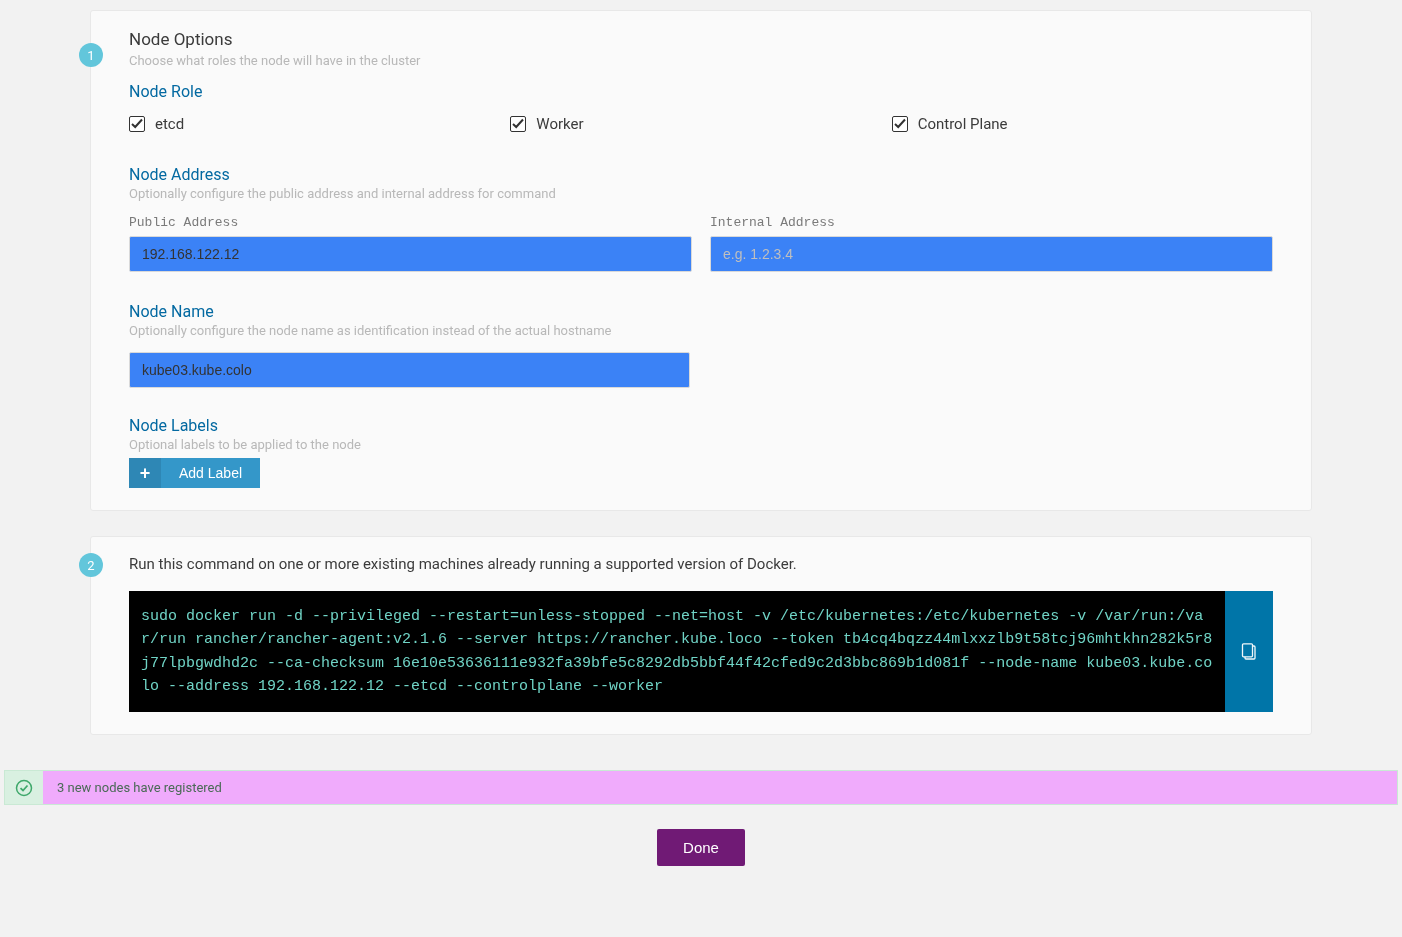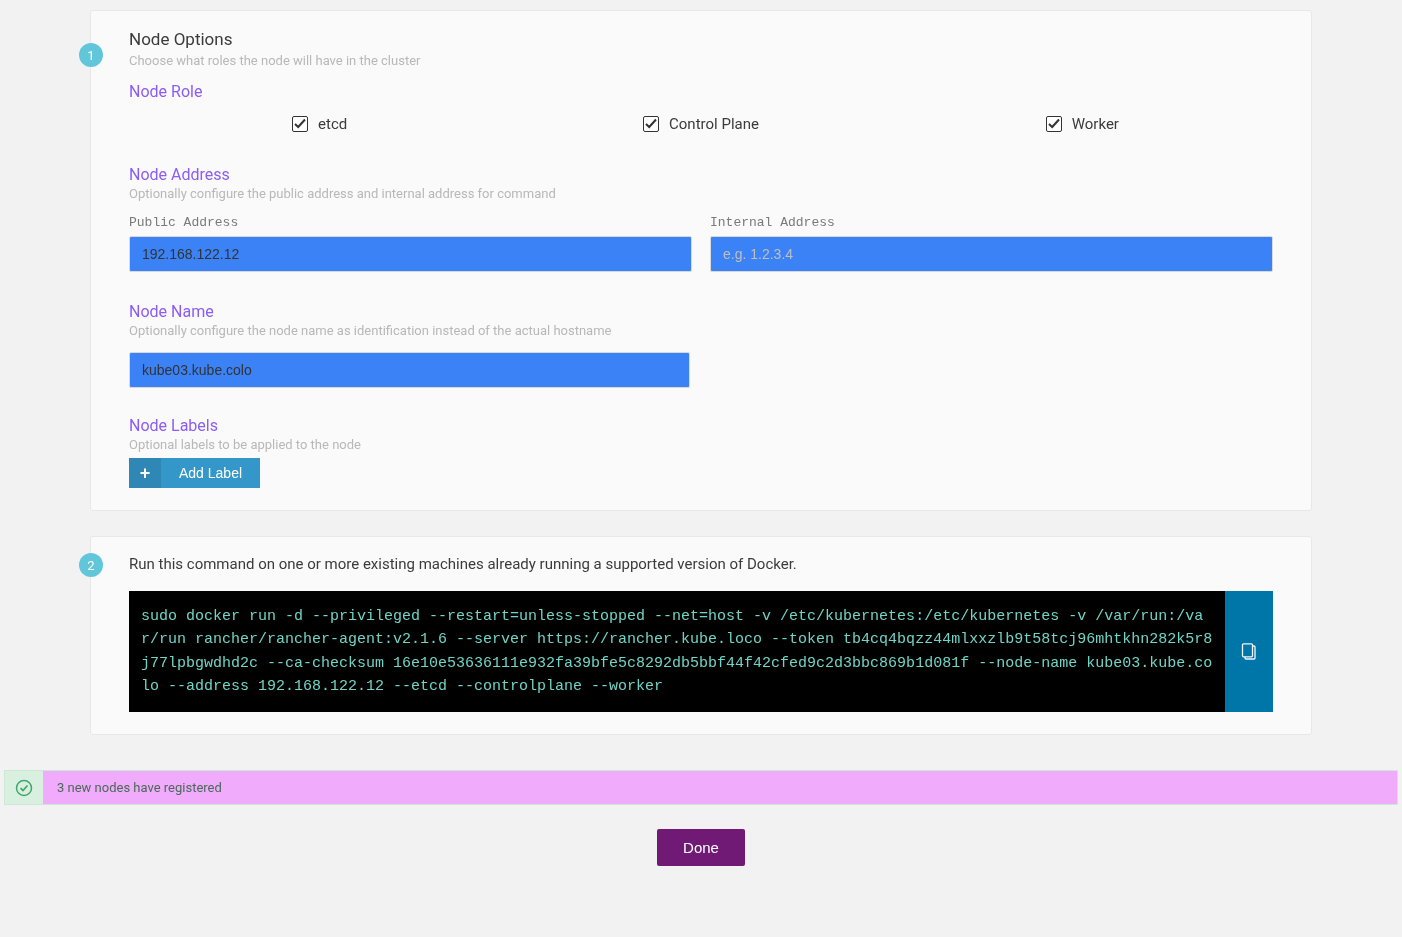--- a/index.html
+++ b/index.html
@@ -42,32 +42,31 @@
   margin-bottom: 4px;
 }
 .panel .sub {
   font-size: 13px;
   color: #b8b8b8;
   margin-bottom: 14px;
 }
 .section-heading {
   font-size: 16px;
   font-weight: 400;
-  color: #8b5cf6;
+  color: #0369a1;
   margin-bottom: 14px;
 }
 .section-heading.tight { margin-bottom: 2px; }
 .role-row {
   display: flex;
   margin-bottom: 32px;
 }
 .role-item {
   flex: 1;
   display: flex;
-  justify-content: center;
   align-items: center;
   gap: 10px;
   font-size: 15px;
   color: #3b3b3b;
 }
 .checkbox {
   width: 16px;
   height: 16px;
   border: 1.5px solid #333;
   border-radius: 2px;
@@ -205,29 +204,29 @@
             </svg>
         </span>
         <span>etcd</span>
       </label>
       <label class="role-item">
         <span class="checkbox">
           <svg width="12" height="12" viewBox="0 0 12 12">
               <path d="M1 6 L4.2 9 L11 1.5" stroke="#333" stroke-width="2" fill="none"></path>
             </svg>
         </span>
-        <span>Control Plane</span>
+        <span>Worker</span>
       </label>
       <label class="role-item">
         <span class="checkbox">
           <svg width="12" height="12" viewBox="0 0 12 12">
               <path d="M1 6 L4.2 9 L11 1.5" stroke="#333" stroke-width="2" fill="none"></path>
             </svg>
         </span>
-        <span>Worker</span>
+        <span>Control Plane</span>
       </label>
     </div>
 
     <div class="section-heading tight">Node Address</div>
     <div class="sub">Optionally configure the public address and internal address for command</div>
     <div class="addr-row">
       <div class="addr-col">
         <label class="field-label">Public Address</label>
         <input type="text" value="192.168.122.12" style="">
       </div>

